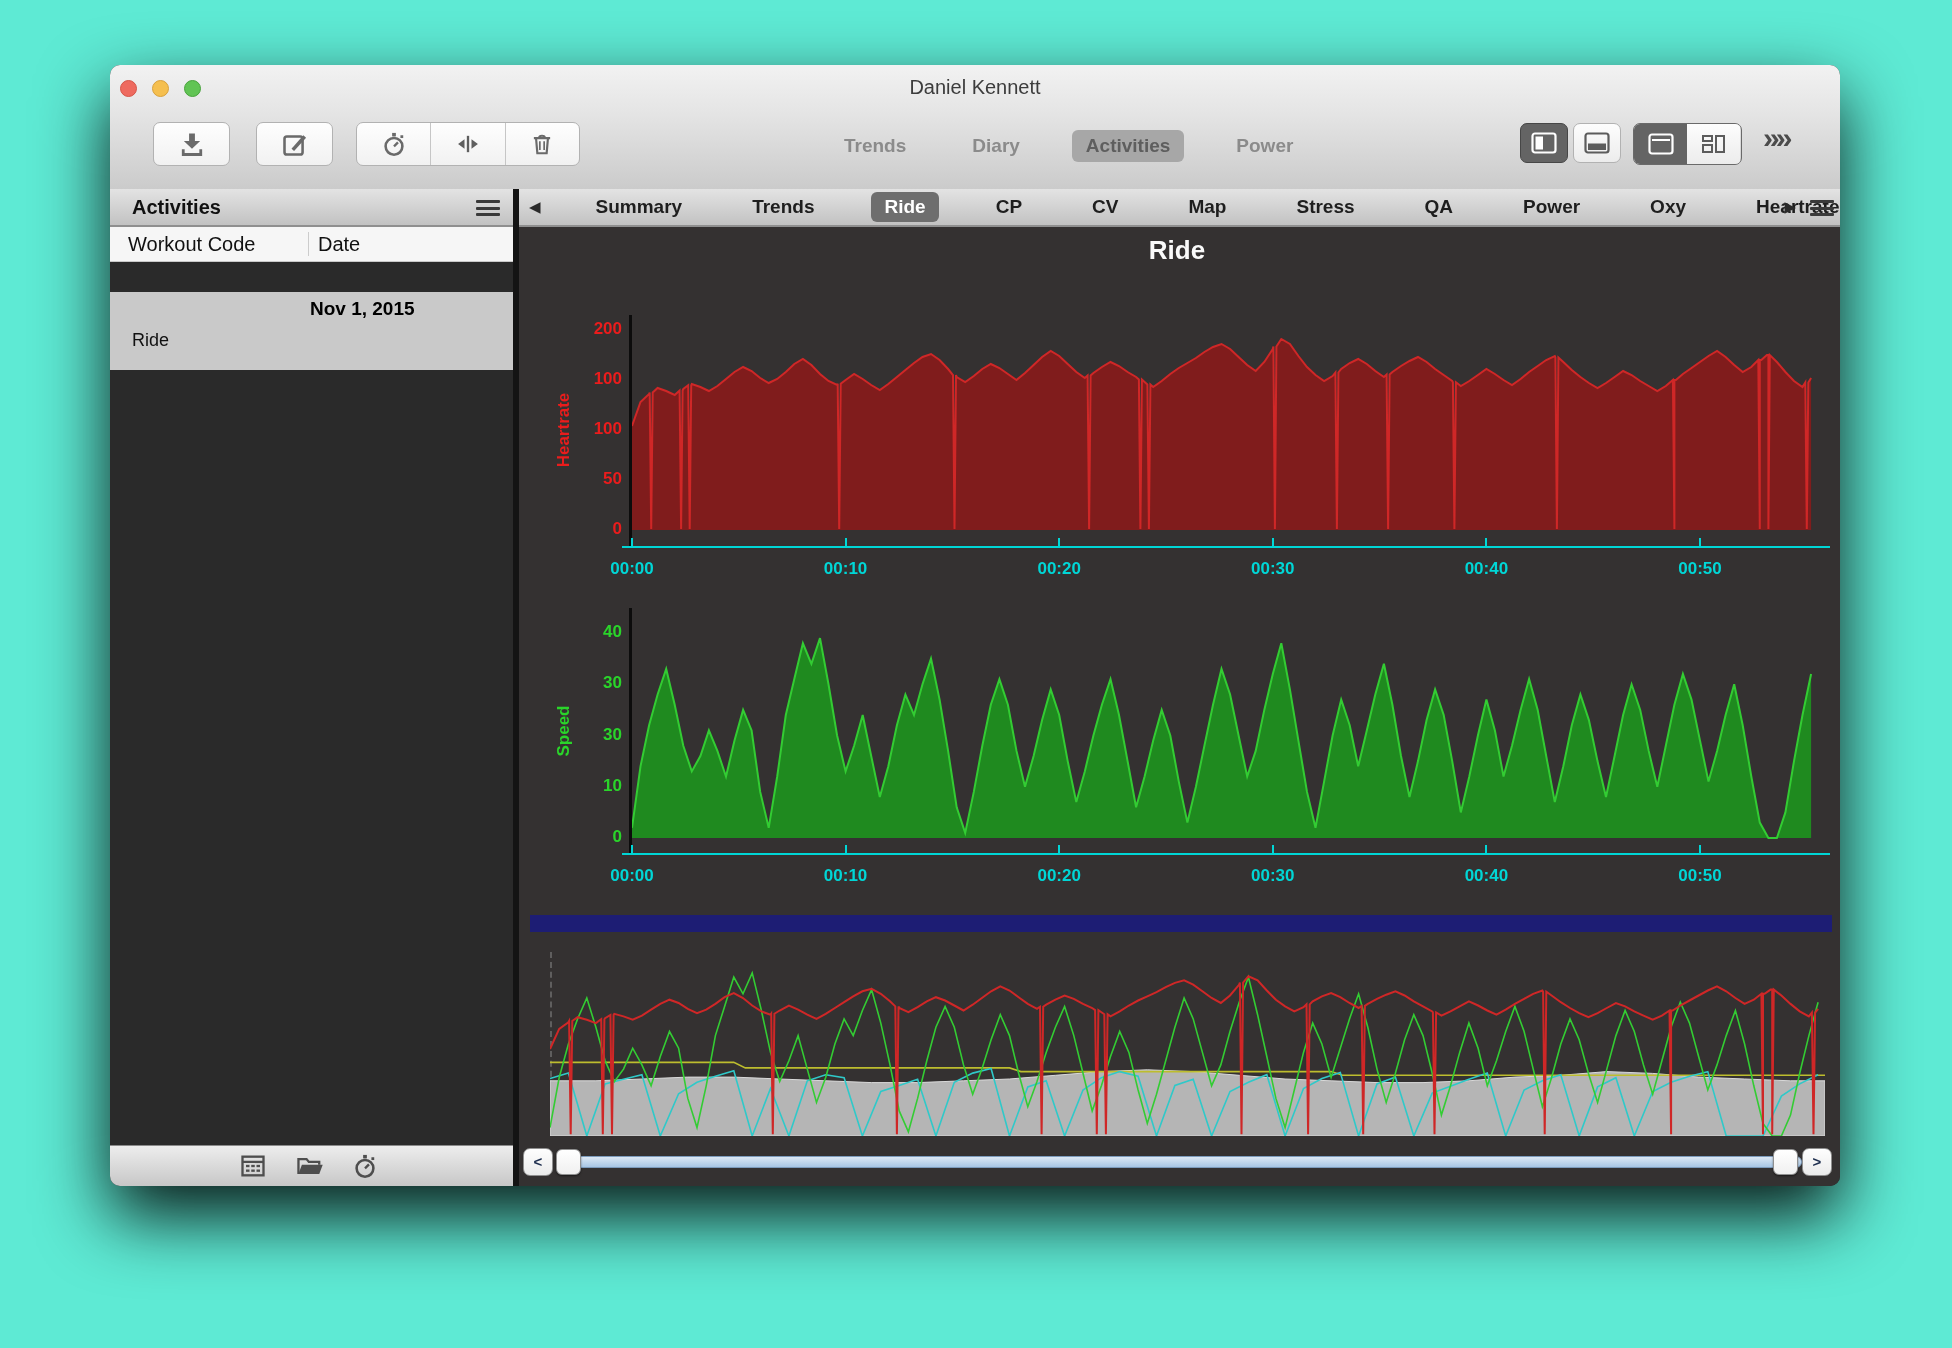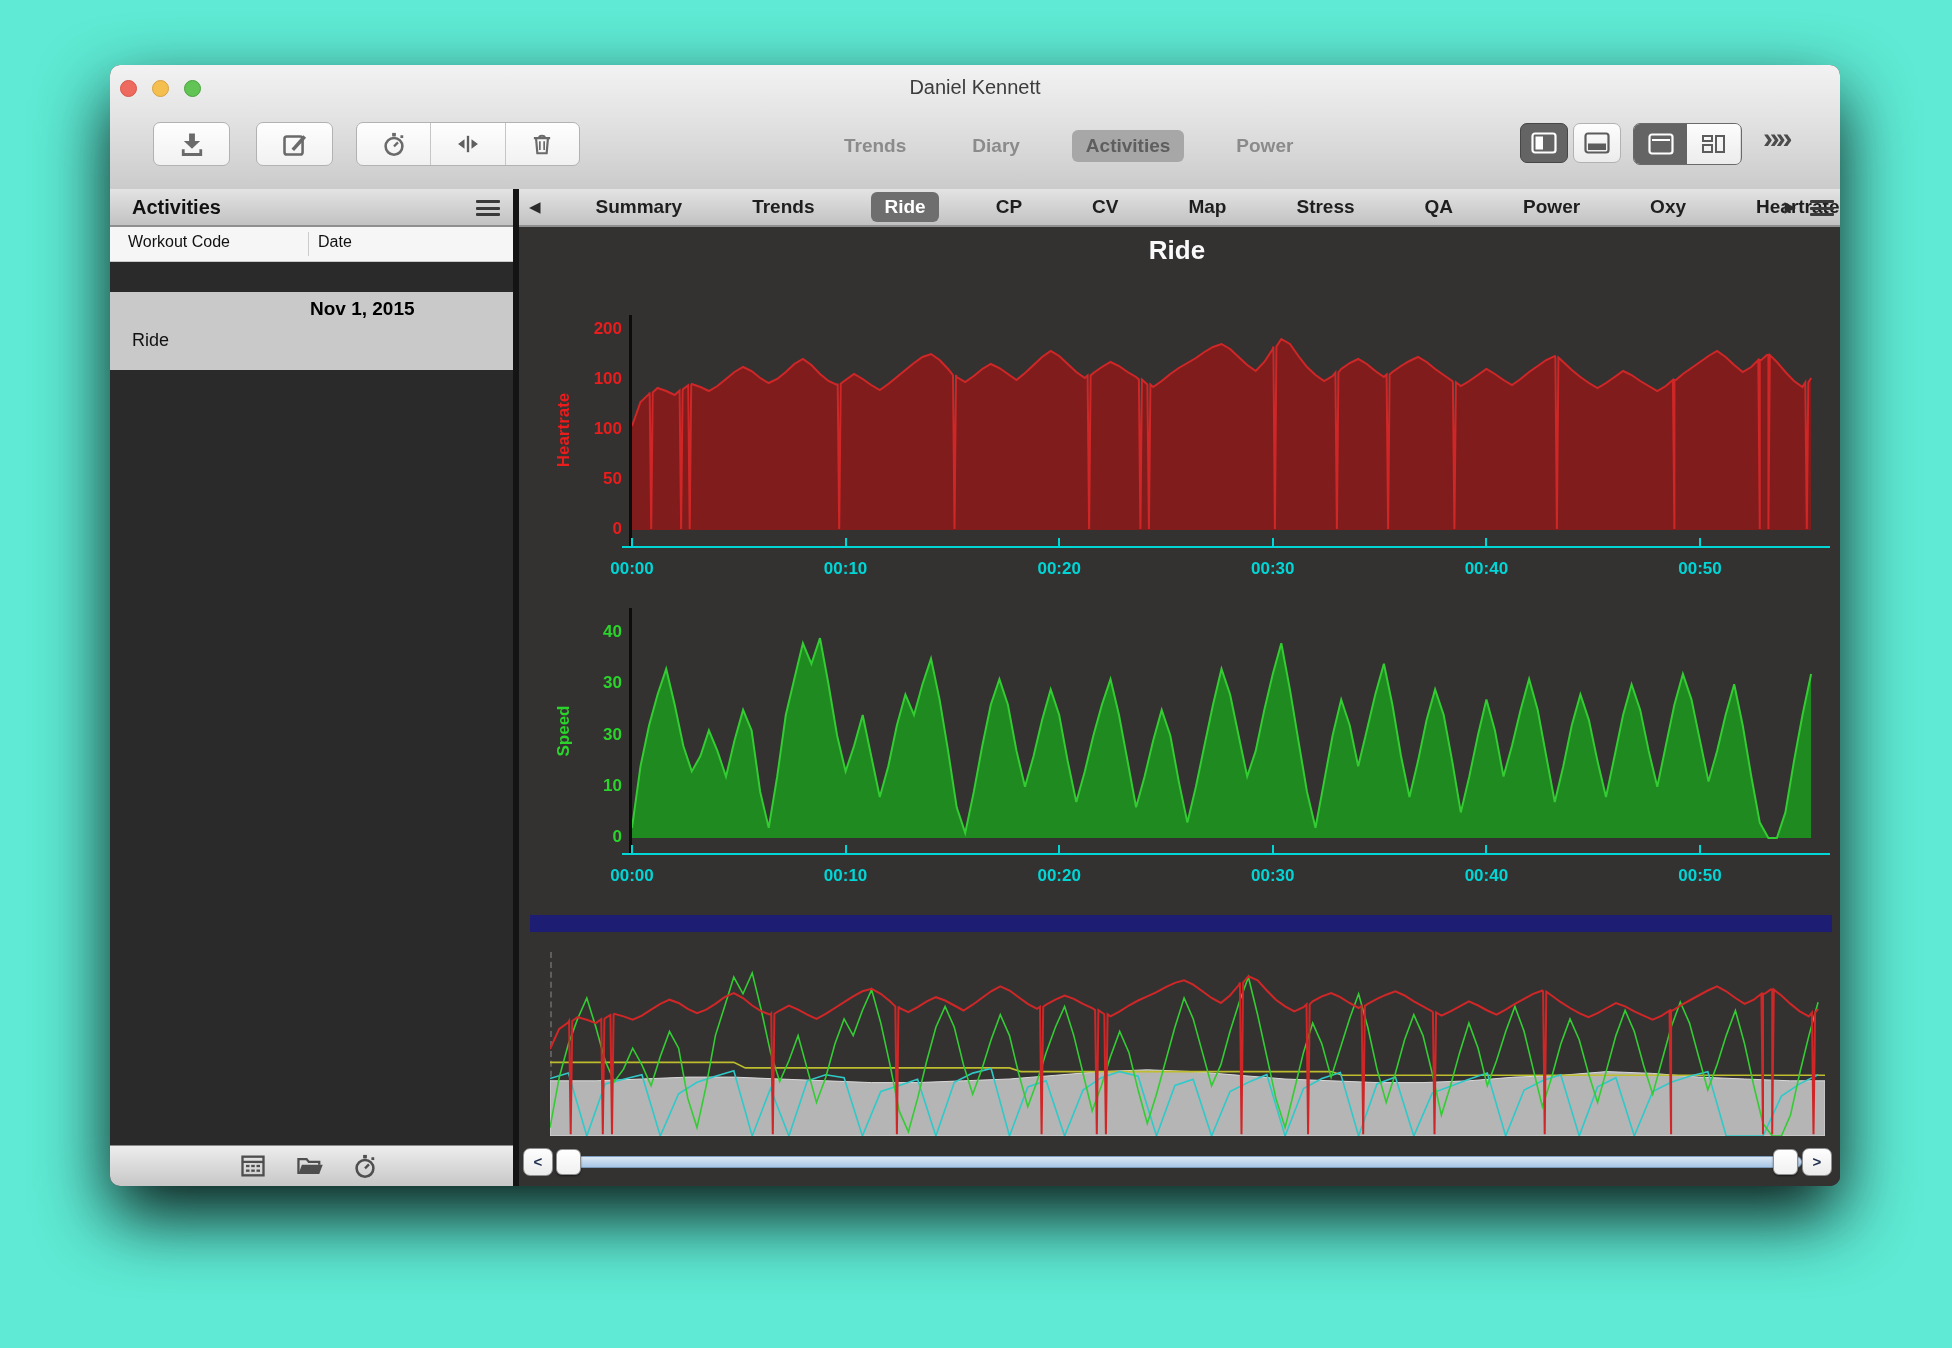--- a/index.html
+++ b/index.html
@@ -32,21 +32,21 @@
   .chev{position:absolute;top:56px;font-size:30px;font-weight:700;color:#4c4c4c;letter-spacing:-4px;}
   
   .sb-head,.tabbar{position:absolute;top:124px;height:38px;box-sizing:border-box;
         background:linear-gradient(#e3e3e3,#c2c2c2);border-bottom:2px solid #8f8f8f;}
   .sb-head{left:0;width:403px;}
   .sb-title{position:absolute;left:22px;top:7px;font-size:20px;font-weight:700;color:#111;}
   .hamb{position:absolute;width:24px;height:16px;display:flex;flex-direction:column;justify-content:space-between;}
   .hamb i{display:block;height:3px;background:#3a3a3a;border-radius:1px;}
   .sb-cols{position:absolute;left:0;top:162px;width:403px;height:35px;background:#f6f6f6;
            border-bottom:1px solid #c9c9c9;box-sizing:border-box;}
-  .sb-col{position:absolute;top:6px;font-size:16px;color:#111;}
+  .sb-col{position:absolute;top:6px;font-size:20px;color:#111;}
   .coldiv{position:absolute;left:198px;top:5px;width:1px;height:24px;background:#cccccc;}
   .sb-group{position:absolute;left:0;top:197px;width:403px;height:30px;background:#232323;}
   .sb-group span{position:absolute;left:4px;top:4px;font-size:18px;font-weight:700;color:#17e0e0;}
   .sb-row{position:absolute;left:0;top:227px;width:474px;height:78px;background:#c9c9c9;}
   .rowdate{position:absolute;left:200px;top:6px;font-size:19px;font-weight:700;color:#000;}
   .rowcode{position:absolute;left:22px;top:38px;font-size:18px;color:#111;}
   .sb-body{position:absolute;left:0;top:305px;width:403px;height:775px;background:#2a2a2a;}
   .sb-foot{position:absolute;left:0;top:1080px;width:403px;height:41px;
            background:linear-gradient(#ededed,#c7c7c7);border-top:1px solid #8a8a8a;box-sizing:border-box;}
   .footico{position:absolute;top:6px;width:28px;height:28px;}

